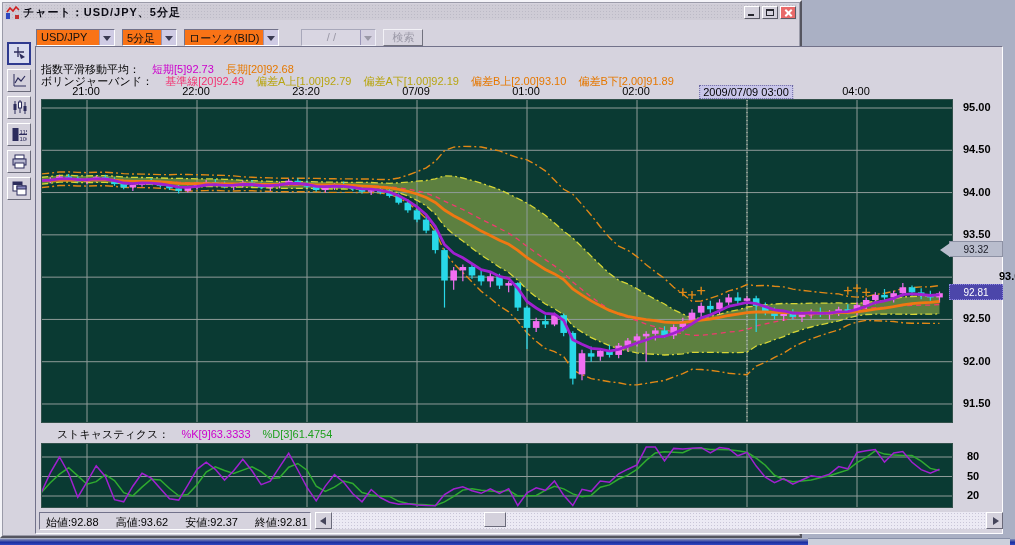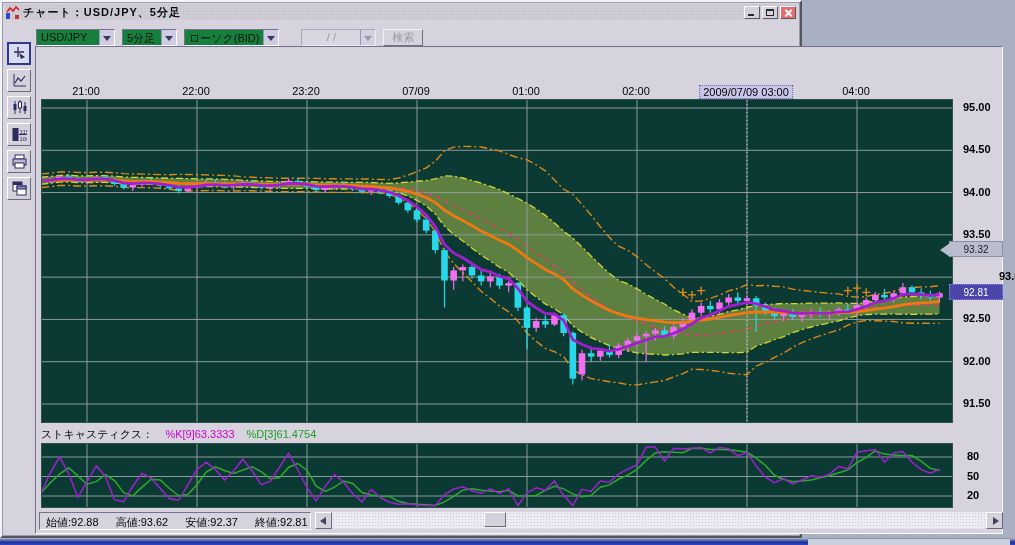--- a/index.html
+++ b/index.html
@@ -25,21 +25,21 @@
   .win-btns { margin-left:auto; display:flex; gap:2px; padding-right:1px; }
   .wbtn { width:16px; height:13px; background:#d4d1dc; border:1px solid;
     border-color:#ffffff #5a5a66 #5a5a66 #ffffff; position:relative; cursor:default; }
   .wbtn.close { background:#e96a6a; }
   .g-min { position:absolute; left:3px; right:5px; bottom:2px; height:2px; background:#26262e; }
   .g-max { position:absolute; left:3px; top:2px; width:8px; height:7px; border:1px solid #26262e; border-top-width:2px; }
   .g-x1,.g-x2 { position:absolute; left:3px; top:5px; width:9px; height:2px; background:#fff; }
   .g-x1 { transform:rotate(45deg); } .g-x2 { transform:rotate(-45deg); }
 
   .toolbar { position:absolute; left:34px; top:26px; height:18px; display:flex; align-items:center; gap:7px; }
-  .combo { display:flex; height:17px; border:1px solid; border-color:#72728a #fdfdff #fdfdff #72728a; background:#15803d; }
+  .combo { display:flex; height:17px; border:1px solid; border-color:#72728a #fdfdff #fdfdff #72728a; background:#f97316; }
   .combo-val { font-size:11px; color:#111; padding:1px 4px 0 4px; min-width:50px; white-space:nowrap; }
   .combo-btn { width:15px; background:#cfcbe4; border-left:1px solid #9a96b8; position:relative; }
   .combo-btn::after { content:""; position:absolute; left:3px; top:6px; border:4px solid transparent; border-top:5px solid #3a3a52; }
   .combo.disabled { background:#d9d6e2; border-color:#a8a8ba #eeeef6 #eeeef6 #a8a8ba; }
   .combo.disabled .combo-val { color:#9a98a6; text-align:center; }
   .combo.disabled .combo-btn { background:#d4d0e0; }
   .combo.disabled .combo-btn::after { border-top-color:#9a98a6; }
   .tb-btn { height:17px; font-size:11px; color:#9a98a6; background:#d6d3de; padding:0 8px;
     border:1px solid; border-color:#f2f1f6 #72727e #72727e #f2f1f6; }
 
@@ -70,21 +70,21 @@
 
   .price-axis { position:absolute; left:917px; top:52px; width:50px; height:324px; font-size:11px; color:#000; }
   .p-tick { position:absolute; left:10px;font-weight:bold; }
   .price-tag { position:absolute; left:913px; width:54px; height:16px; font-size:10px;
     text-align:center; line-height:15px; }
   .tag-marker { background:#b9bdcd; color:#1a1a24; border:1px solid #8d91a4; }
   .tag-marker::before { content:""; position:absolute; left:-10px; top:1px;
     border:7px solid transparent; border-right:10px solid #b9bdcd; border-left:0; }
   .tag-last { background:#4c46aa; color:#fff; border:1px dotted #8c86e0; }
 
-  .stoch-header { position:absolute; left:1px; top:380px; height:14px; font-size:11px; white-space:nowrap; padding-left:4px; }
+  .stoch-header { position:absolute; left:1px; top:380px; height:14px; font-size:11px; white-space:nowrap; padding-left:20px; }
   .stoch-header span { margin-right:9px; }
   .stoch-axis { position:absolute; left:917px; top:396px; width:50px; height:65px; font-size:11px; color:#000; }
 
   .bottom-row { position:absolute; left:0; top:464px; width:968px; height:20px; }
   .ohlc-box { position:absolute; left:3px; top:1px; width:272px; height:18px;
     border:1px solid; border-color:#72728a #fdfdff #fdfdff #72728a;
     font-size:11px; color:#000; padding:2px 0 0 6px; white-space:nowrap; }
   .ohlc-box span { margin-right:14px; }
   .hscrollbar { position:absolute; left:279px; top:1px; width:688px; height:17px; display:flex; }
   .sb-btn { width:17px; height:17px; background:#d4d1dc; border:1px solid;
@@ -192,20 +192,33 @@
           <rect x="1" y="1" width="9" height="9" fill="#fff" stroke="#2c2c5c"></rect>
           <rect x="1" y="1" width="9" height="3" fill="#2c2c5c"></rect>
           <rect x="5" y="5" width="9" height="9" fill="#fff" stroke="#2c2c5c"></rect>
           <rect x="5" y="5" width="9" height="3" fill="#8888c0" stroke="#2c2c5c"></rect>
         </svg>
       </span>
     </div>
 
     <div class="panel">
 
+      <div class="info-row r2">
+        <span class="c-k">指数平滑移動平均：</span>
+        <span class="c-mag">短期[5]92.73</span>
+        <span class="c-org">長期[20]92.68</span>
+      </div>
+      <div class="info-row r3">
+        <span class="c-k">ボリンジャーバンド：</span>
+        <span class="c-crm">基準線[20]92.49</span>
+        <span class="c-olv">偏差A上[1.00]92.79</span>
+        <span class="c-olv">偏差A下[1.00]92.19</span>
+        <span class="c-org">偏差B上[2.00]93.10</span>
+        <span class="c-org">偏差B下[2.00]91.89</span>
+      </div>
 
       <div class="time-axis" id="time-axis">
           <span class="t-tick" style="left: 50px;">21:00</span>
           <span class="t-tick" style="left: 160px;">22:00</span>
           <span class="t-tick" style="left: 270px;">23:20</span>
           <span class="t-tick" style="left: 380px;">07/09</span>
           <span class="t-tick" style="left: 490px;">01:00</span>
           <span class="t-tick" style="left: 600px;">02:00</span>
           <span class="t-tick sel" style="left: 710px;">2009/07/09 03:00</span>
           <span class="t-tick" style="left: 820px;">04:00</span>

